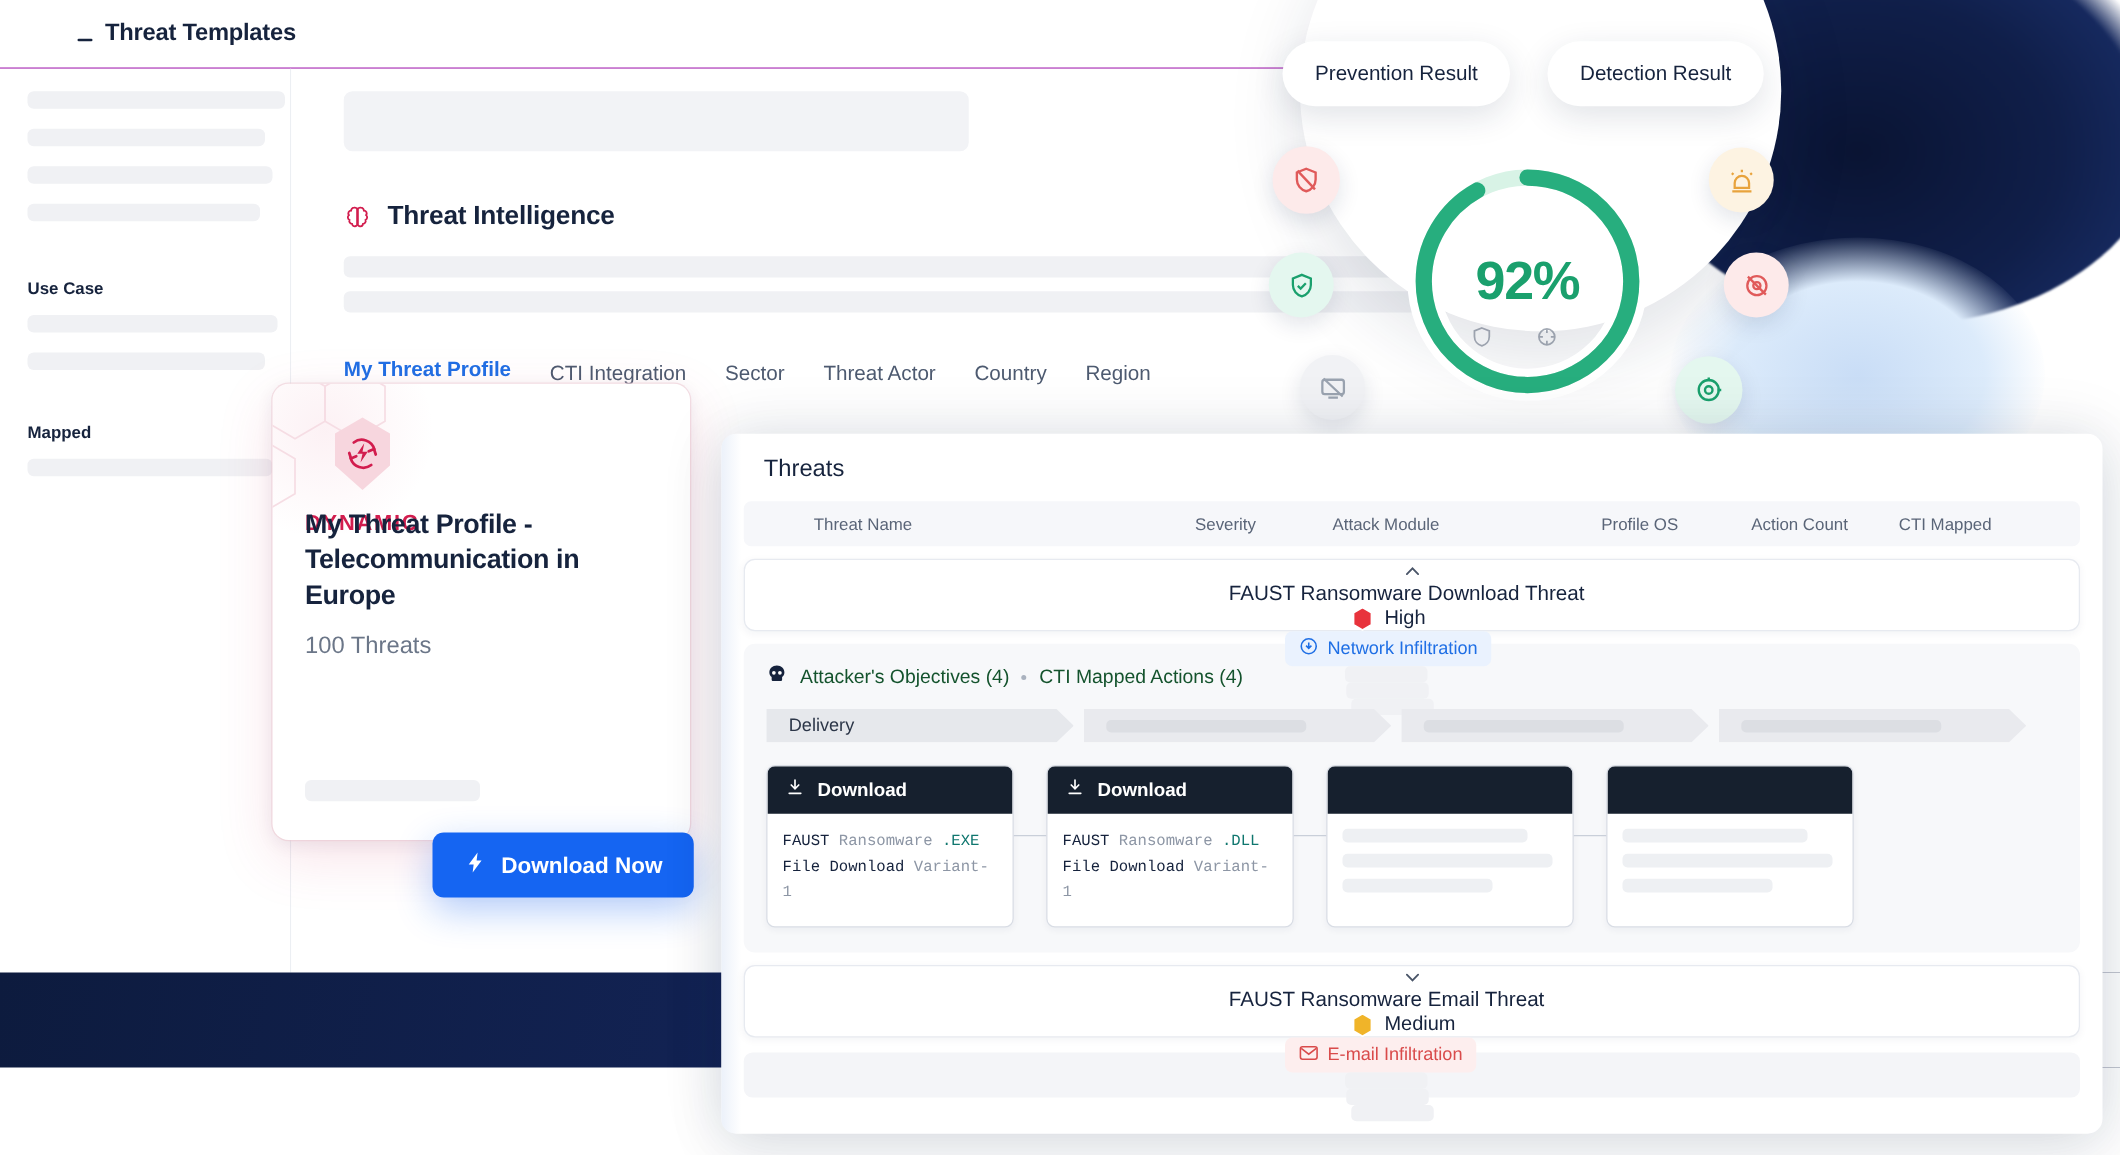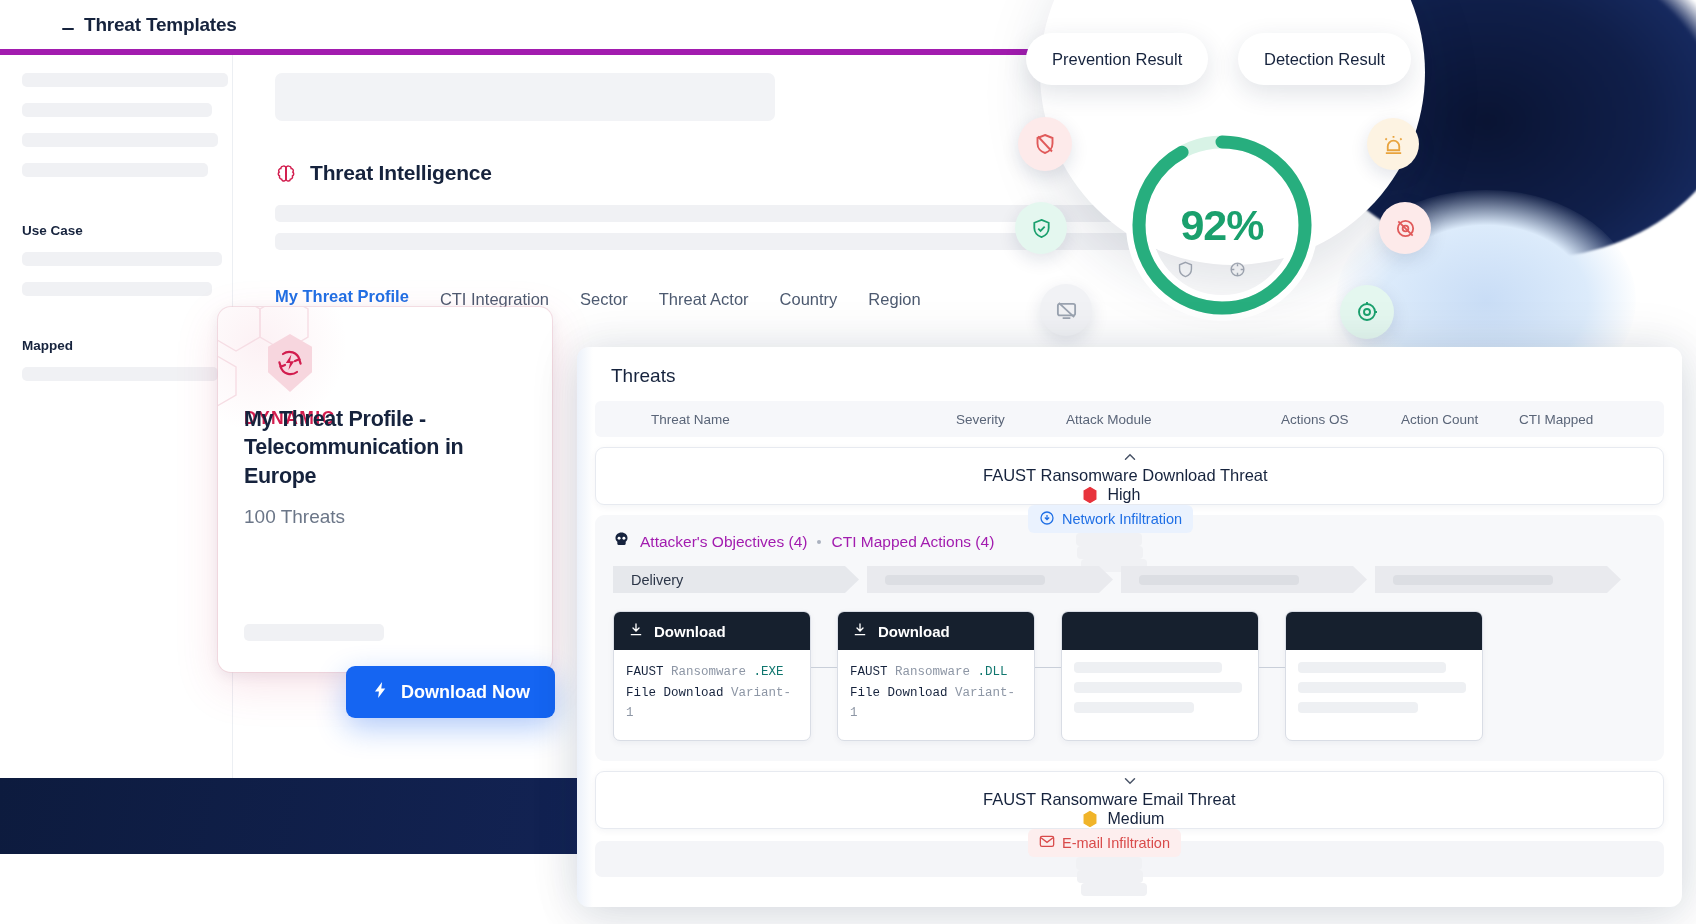--- a/index.html
+++ b/index.html
@@ -12,21 +12,21 @@
   }
   .stage { position: absolute; inset: 0; overflow: hidden; }
 
   
   .app-window {
     position: absolute; left: 0; top: 0; width: 1696px; height: 845px;
     background: #ffffff;
   }
   .topbar {
     position: absolute; left: 0; top: 0; width: 1696px; height: 55px;
-    background: #fff; border-bottom: 6px solid #a21caf;
+    background: #fff; border-bottom: 1px solid #a21caf;
     display: flex; align-items: center; padding-left: 62px;
   }
   .topbar .dash {
     width: 12px; height: 2px; background: #16233d; margin-right: 10px;
     margin-top: 9px; border-radius: 2px;
   }
   .topbar h1 { font-size: 19px; font-weight: 700; color: #16233d; letter-spacing: -0.2px; }
 
   
   .sidebar {
@@ -189,21 +189,21 @@
   }
   .badge-net { background: #eaf2fe; color: #1f6fe5; }
   .badge-mail { background: #fdeeee; color: #d94b4b; }
 
   .hexsev { width: 18px; height: 20px; display:block; }
 
   
   .expand {
     margin-top: 10px; background: #f7f8fa; border-radius: 9px; padding: 16px 18px 20px 18px;
   }
-  .obj-row { display: flex; align-items: center; gap: 10px; font-size: 15.5px; color: #a21caf; }
+  .obj-row { display: flex; align-items: center; gap: 10px; font-size: 15.5px; color: #14532d; }
   .obj-dot { width: 4px; height: 4px; border-radius: 50%; background: #aab2bf; display:inline-block; }
 
   .stages { display: flex; gap: 8px; margin-top: 14px; }
   .stage-chip {
     height: 27px; width: 246px; background: #e6e8ec; display: flex; align-items: center;
     padding-left: 18px; font-size: 14.5px; color: #2c3648;
     clip-path: polygon(0 0, calc(100% - 14px) 0, 100% 50%, calc(100% - 14px) 100%, 0 100%);
   }
   .stage-chip.dim { background: #e9eaee; }
   .stage-chip .sk { height: 10px; width: 160px; border-radius: 4px; background: #dcdee3; }
@@ -405,21 +405,21 @@
 
   <div class="threats-panel">
     <div class="panel-left-fade"></div>
 
     <div class="threats-title">Threats</div>
 
     <div class="tbl-head">
       <div class="c c-name">Threat Name</div>
       <div class="c c-sev">Severity</div>
       <div class="c c-mod">Attack Module</div>
-      <div class="c c-os">Actions  OS</div>
+      <div class="c c-os">Profile  OS</div>
       <div class="c c-act">Action Count</div>
       <div class="c c-cti">CTI Mapped</div>
     </div>
 
     <div class="row">
       <div class="chev">
         <svg width="18" height="18" viewBox="0 0 24 24" fill="none" stroke="#4a5568" stroke-width="2" stroke-linecap="round">
           <path d="M6 15l6-6 6 6"></path>
         </svg>
       </div>

